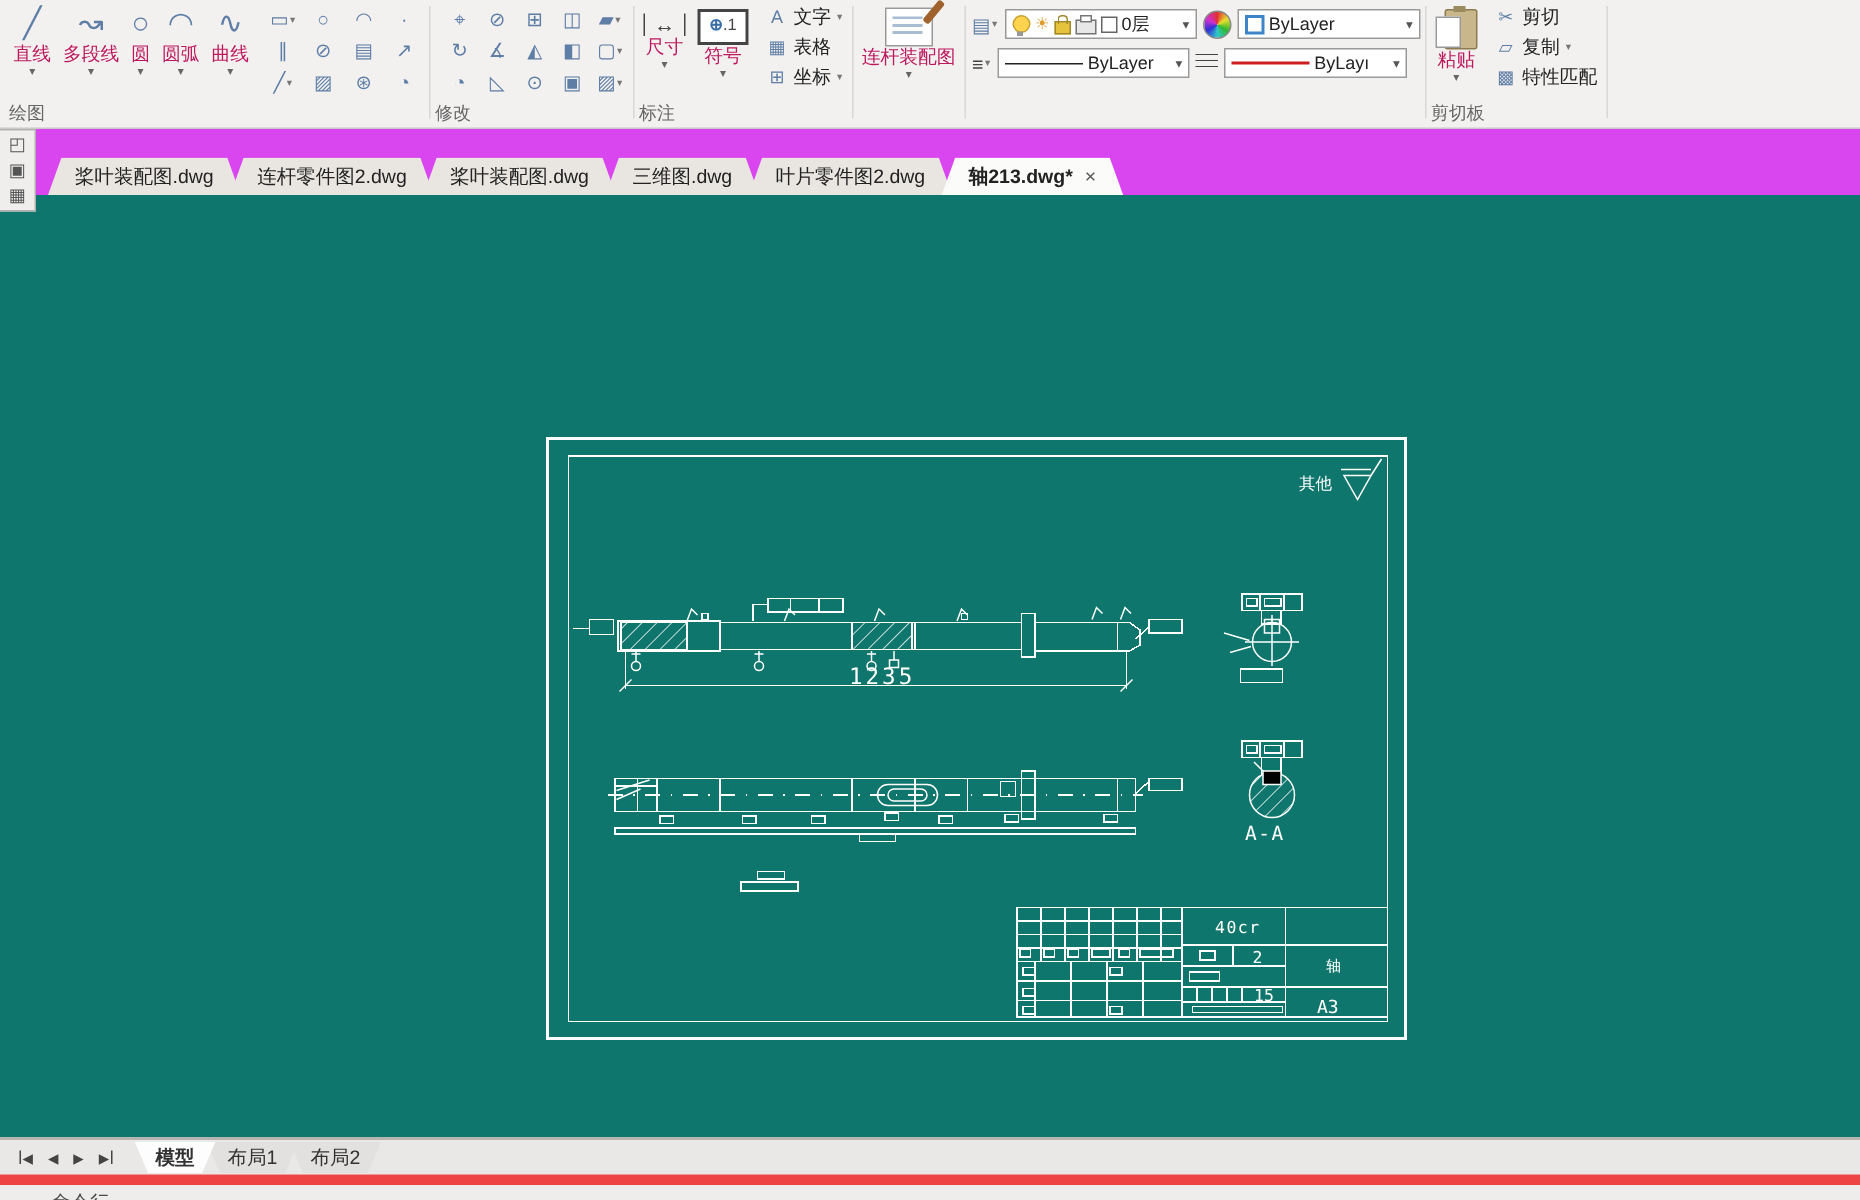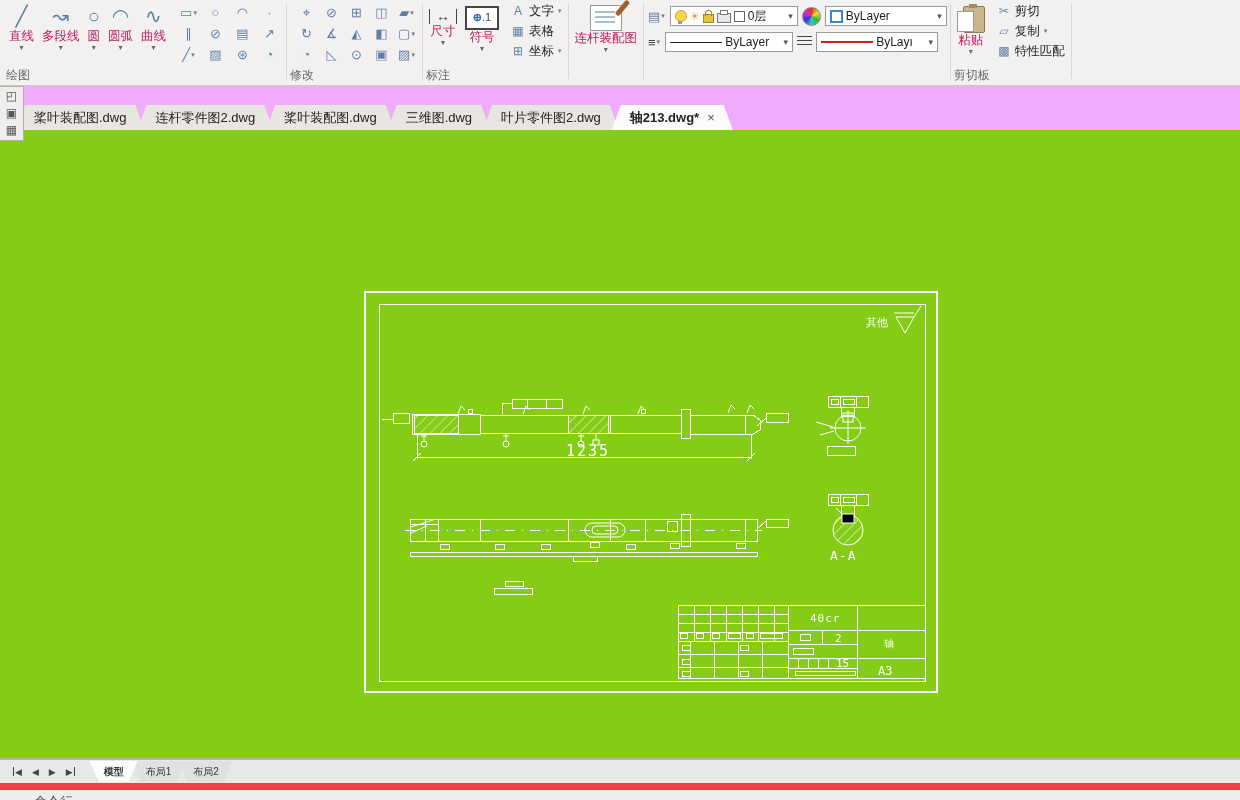--- a/index.html
+++ b/index.html
@@ -69,42 +69,42 @@
   .prow{display:flex;align-items:center;gap:4px;height:22px}
   .combo{display:flex;align-items:center;background:#fff;border:1px solid #9a9a9a;height:20px;
          box-sizing:border-box;padding:0 4px;font-size:12px;color:#222;gap:3px}
   .combo .carrow{margin-left:auto;color:#555;font-size:9px}
   .combo.w-layer{width:128px}
   .combo.w-right{width:122px}
   .tinybtn{display:flex;align-items:center;gap:1px;color:#5f7ea6;font-size:13px;padding:1px;border-radius:2px}
   .tinybtn .ga{font-size:7px;color:#777}
 
   
-  .tabbar{height:44px;background:#f0abfc;display:flex;align-items:flex-end;padding-left:16px;position:relative}
+  .tabbar{height:44px;background:#d946ef;display:flex;align-items:flex-end;padding-left:32px;position:relative}
   .dtab{height:25px;line-height:25px;padding:0 18px;font-size:13px;color:#222;background:#e9e6e1;
         clip-path:polygon(9px 0,calc(100% - 9px) 0,100% 100%,0 100%);margin-right:-7px;white-space:nowrap}
   .dtab.active{background:#fbfbfa;font-weight:bold;z-index:2;display:flex;align-items:flex-end;gap:8px}
   .tclose{font-weight:normal;color:#555;font-size:13px;cursor:default}
 
   
   .sidebar{position:absolute;left:0;top:86px;width:23px;background:#efeeec;border:1px solid #b5b2ae;
            border-left:none;z-index:5;display:flex;flex-direction:column;align-items:center;padding:2px 0;gap:2px}
   .sicon{font-size:12px;color:#555;line-height:15px}
 
   
-  .canvas{height:628px;background:#84cc16;position:relative}
+  .canvas{height:628px;background:#0f766e;position:relative}
   .canvas svg{position:absolute;left:0;top:0}
 
   
   .lbar{height:25px;background:#e9e8e6;border-top:2px solid #b7b5b2;display:flex;align-items:center;
         padding-left:8px;box-sizing:border-box}
   .nav{color:#444;font-size:9px;padding:0 5px;display:flex;align-items:center;gap:1px}
   .navbar{width:1px;height:9px;background:#444;display:inline-block}
   .ltabs{display:flex;margin-left:10px}
-  .ltab{padding:0 14px;height:21px;line-height:21px;font-size:10px;color:#333;background:#e3e1df;
+  .ltab{padding:0 14px;height:21px;line-height:21px;font-size:13px;color:#333;background:#e3e1df;
         clip-path:polygon(0 0,100% 0,calc(100% - 9px) 100%,9px 100%);margin-right:-6px}
   .ltab.active{background:#fdfdfd;font-weight:bold;z-index:2}
 
   .cmdrow{height:23px;background:#eeedec;border-top:7px solid #ef4444;display:flex;align-items:center;
           padding-left:34px;color:#4a4a4a;font-size:13px}
   .cmdwrap{height:10px;background:#eeedec;position:relative;overflow:hidden}
   .cmdinput{position:absolute;left:34px;top:1px;width:1170px;height:18px;background:#fff;
             border:1px solid #8a8a8a;box-sizing:border-box;font-size:12px;padding:1px 4px;color:#333}
 </style>
 </head>

